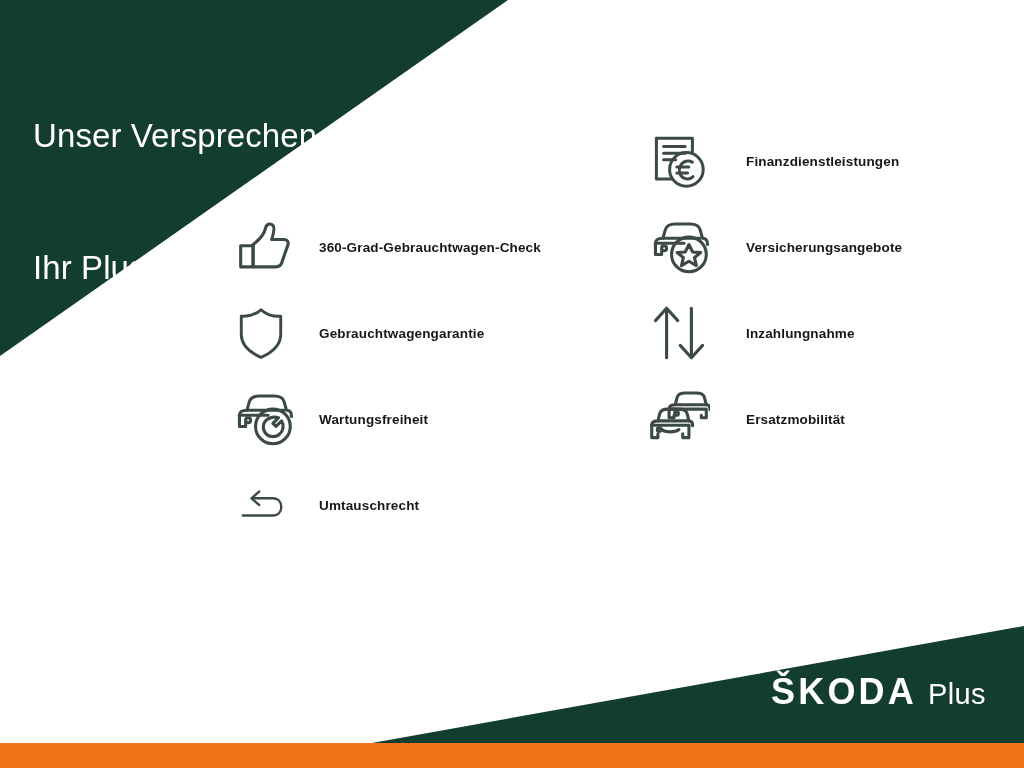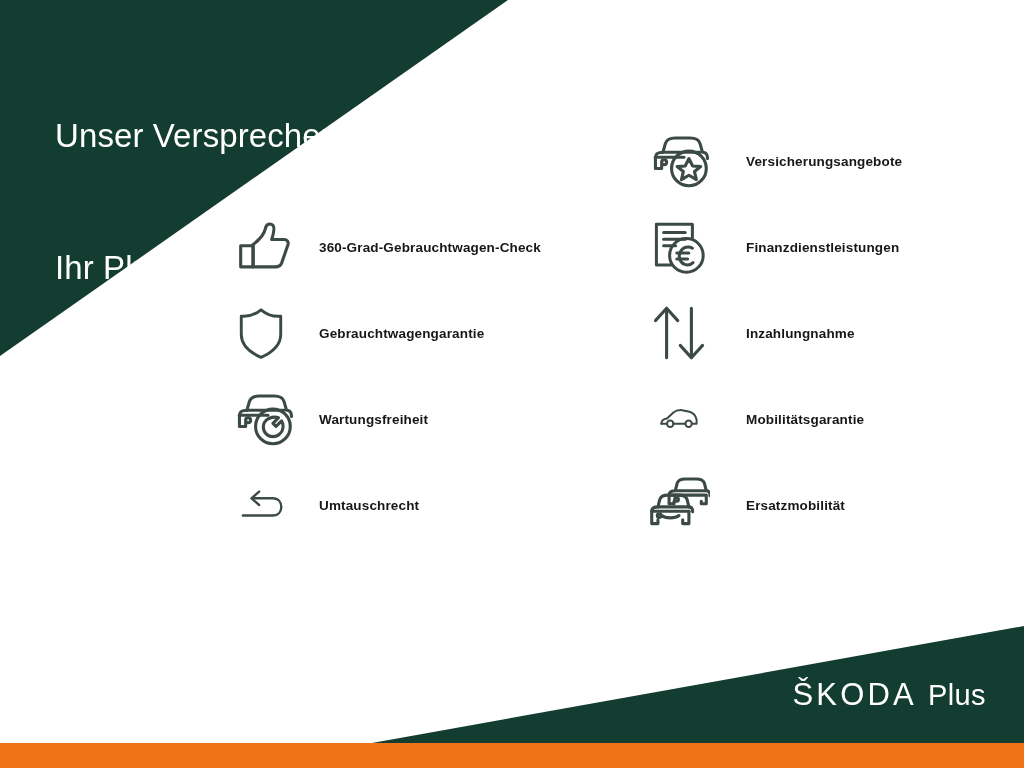--- a/index.html
+++ b/index.html
@@ -31,21 +31,21 @@
     position: absolute;
     left: 33px;
     top: 26px;
     color: #ffffff;
     font-size: 33px;
     line-height: 44px;
     font-weight: 400;
     letter-spacing: 0.1px;
     white-space: pre;
   }
-  .headline span { display: block; margin-left: 22px; }
+  .headline span { display: block; }
 
   
   .col {
     position: absolute;
   }
   .col-left  { left: 232px; top: 204px; width: 420px; }
   .col-right { left: 648px; top: 118px; width: 370px; }
 
   .feature {
     position: relative;
@@ -87,22 +87,22 @@
     text-align: right;
     color: #ffffff;
   }
   .logo-top {
     display: flex;
     align-items: baseline;
     justify-content: flex-end;
     gap: 11px;
   }
   .logo-skoda {
-    font-size: 31px;
-    font-weight: normal;
+    font-size: 36px;
+    font-weight: bold;
     letter-spacing: 3.2px;
     line-height: 1;
   }
   .logo-plus {
     font-size: 29px;
     font-weight: 400;
     letter-spacing: 0.4px;
     line-height: 1;
   }
   .logo-sub {
@@ -176,36 +176,20 @@
           <path d="M8,72 H70 C82,72 88,64 88,54 C88,44 82,36 70,36 H28"></path>
           <path d="M42,22 L26,36 L42,50"></path>
         </svg>
       </span>
       <span class="lbl">Umtauschrecht</span>
     </div>
 
   </div>
 
   <div class="col col-right">
-
-    <div class="feature">
-      <span class="ico">
-        <svg viewBox="0 0 100 100" width="62" height="62">
-          <path d="M12,44 C12,38 18,36 24,36 L28,22 C30,15 36,13 44,13 H68 C76,13 82,15 84,22 L88,36
-                   C94,36 96,40 96,46"></path>
-          <path d="M12,44 H58"></path>
-          <path d="M12,44 V62 H22 V56"></path>
-          <path d="M24,36 H84"></path>
-          <circle cx="26" cy="52" r="4"></circle>
-          <circle cx="66" cy="62" r="28"></circle>
-          <path d="M66,46 L72,58 L85,59 L75,67 L78,80 L66,73 L54,80 L57,67 L47,59 L60,58 Z"></path>
-        </svg>
-      </span>
-      <span class="lbl">Versicherungsangebote</span>
-    </div>
 
     <div class="feature">
       <span class="ico">
         <svg viewBox="0 0 100 100" width="60" height="60">
           <path d="M14,12 H74 V34"></path>
           <path d="M14,12 V80 H40"></path>
           <path d="M26,26 H62"></path>
           <path d="M26,37 H62"></path>
           <path d="M26,48 H46"></path>
           <circle cx="64" cy="64" r="28"></circle>
@@ -213,42 +197,45 @@
           <path d="M48,60 H68"></path>
           <path d="M48,70 H66"></path>
         </svg>
       </span>
       <span class="lbl">Finanzdienstleistungen</span>
     </div>
 
     <div class="feature">
       <span class="ico">
         <svg viewBox="0 0 100 100" width="62" height="62">
+          <path d="M12,44 C12,38 18,36 24,36 L28,22 C30,15 36,13 44,13 H68 C76,13 82,15 84,22 L88,36
+                   C94,36 96,40 96,46"></path>
+          <path d="M12,44 H58"></path>
+          <path d="M12,44 V62 H22 V56"></path>
+          <path d="M24,36 H84"></path>
+          <circle cx="26" cy="52" r="4"></circle>
+          <circle cx="66" cy="62" r="28"></circle>
+          <path d="M66,46 L72,58 L85,59 L75,67 L78,80 L66,73 L54,80 L57,67 L47,59 L60,58 Z"></path>
+        </svg>
+      </span>
+      <span class="lbl">Versicherungsangebote</span>
+    </div>
+
+    <div class="feature">
+      <span class="ico">
+        <svg viewBox="0 0 100 100" width="62" height="62">
           <path d="M30,90 V12"></path>
           <path d="M12,30 L30,10 L48,30"></path>
           <path d="M70,10 V88"></path>
           <path d="M52,70 L70,90 L88,70"></path>
         </svg>
       </span>
       <span class="lbl">Inzahlungnahme</span>
     </div>
 
-    <div class="feature">
-      <span class="ico">
-        <svg viewBox="0 0 100 100" width="62" height="40">
-          <path d="M6,62 C6,54 12,50 20,49 L36,34 C42,29 50,27 58,28 L76,32 C84,34 92,42 94,52
-                   L94,62 H82"></path>
-          <path d="M6,62 H20"></path>
-          <path d="M36,62 H66"></path>
-          <circle cx="28" cy="62" r="8"></circle>
-          <circle cx="74" cy="62" r="8"></circle>
-        </svg>
-      </span>
-      <span class="lbl">Mobilitätsgarantie</span>
-    </div>
 
     <div class="feature">
       <span class="ico">
         <svg viewBox="0 0 100 100" width="62" height="62">
           <path d="M34,34 C34,29 39,27 44,27 L47,15 C49,9 54,8 60,8 H78 C84,8 89,9 91,15 L94,27
                    C99,27 100,30 100,35"></path>
           <path d="M34,34 H92"></path>
           <path d="M44,27 H94"></path>
           <path d="M34,34 V48 H42 V44"></path>
           <path d="M94,34 V48 H86 V44"></path>

